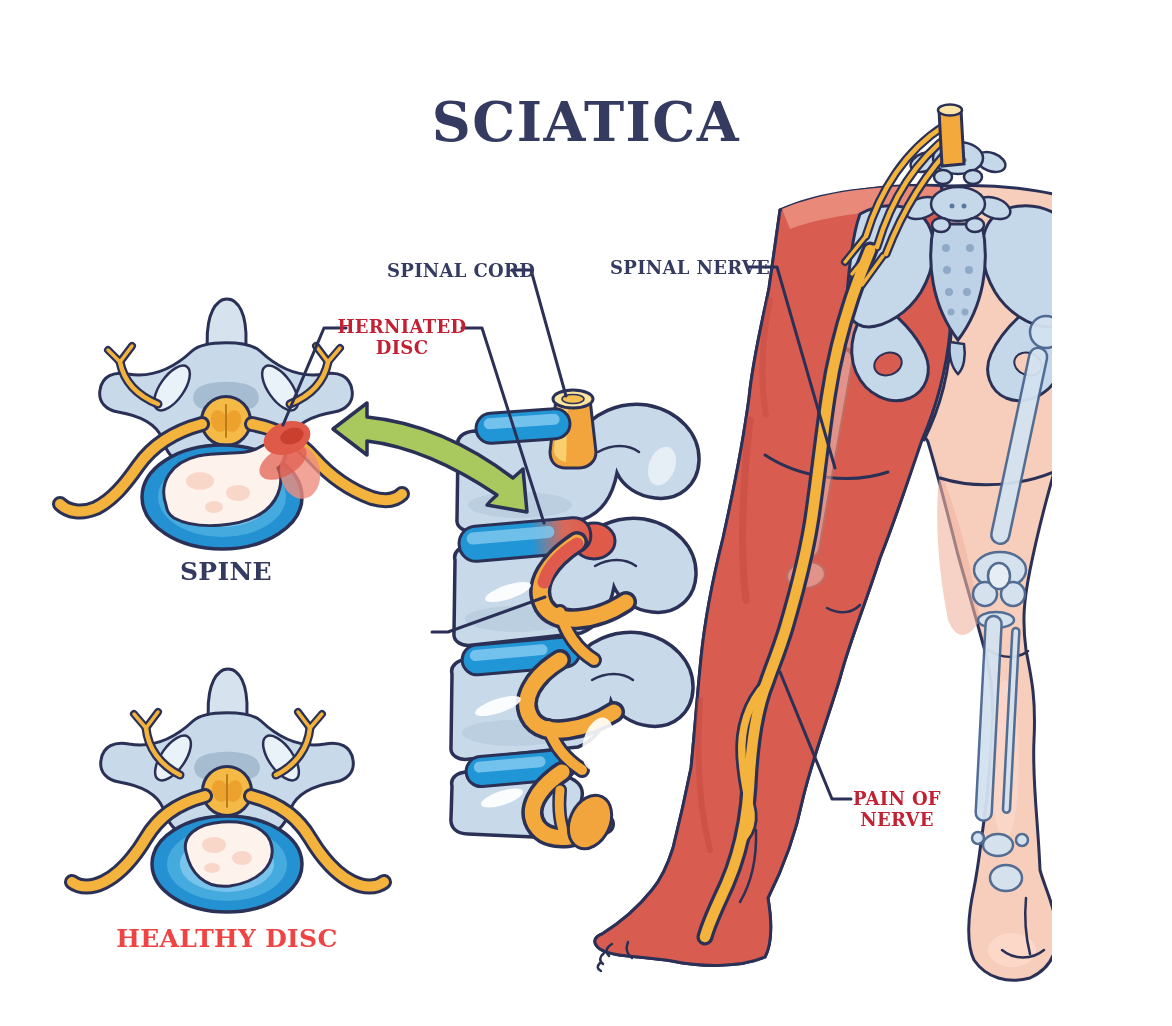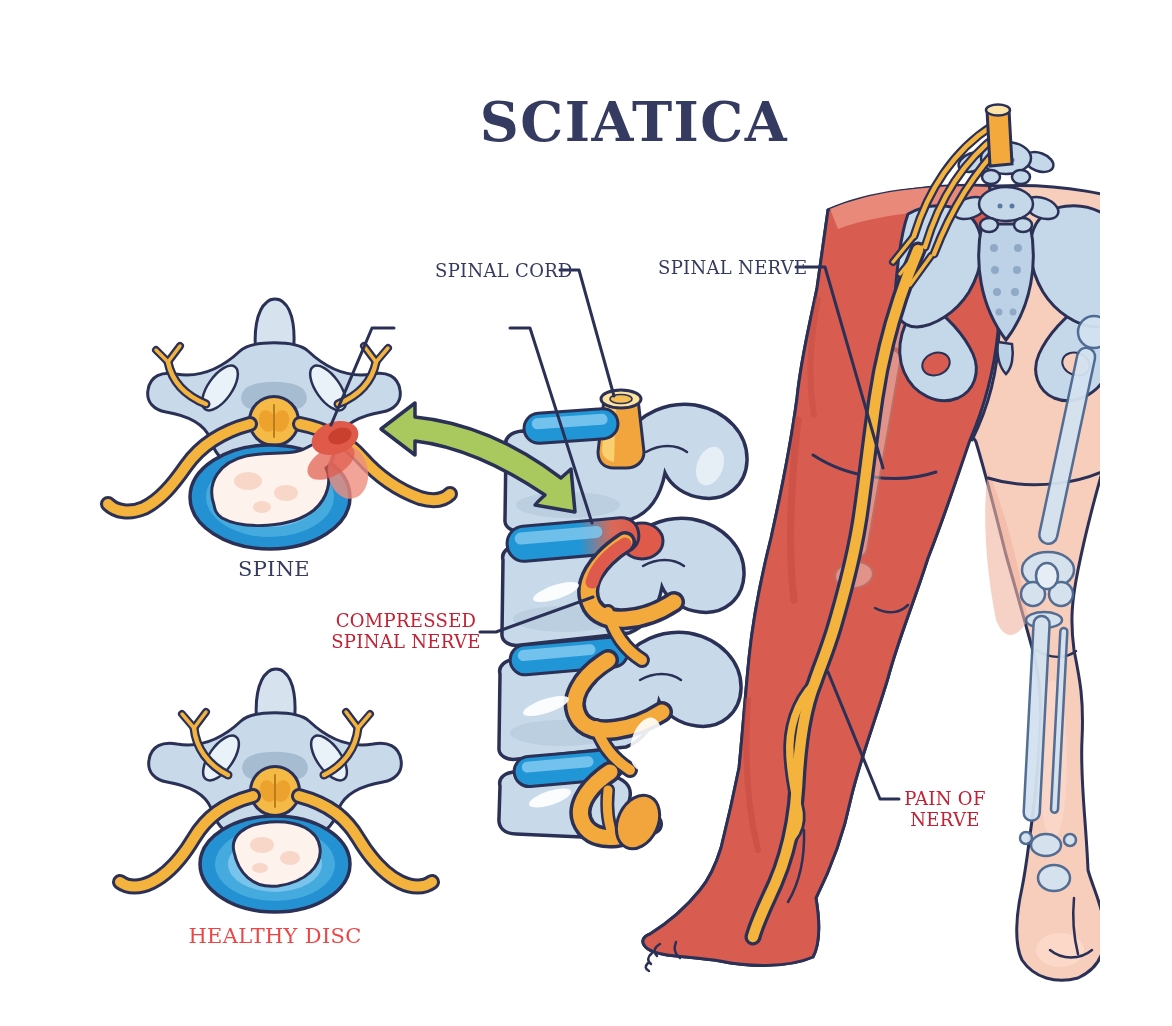--- a/index.html
+++ b/index.html
@@ -1,26 +1,26 @@
 <!DOCTYPE html>
 <html><head>
 <meta charset="utf-8">
 <style>
   html,body{margin:0;padding:0;background:#ffffff;}
   #stage{position:relative;width:1052px;height:1026px;background:#ffffff;overflow:hidden;
-         font-family:"DejaVu Serif","Liberation Serif",serif;margin-left:48px;}
+         font-family:"DejaVu Serif","Liberation Serif",serif;}
   #art{position:absolute;left:0;top:0;}
   .title{position:absolute;left:586px;top:90px;transform:translateX(-50%);
          font-size:54px;font-weight:bold;letter-spacing:1.5px;color:#353b60;white-space:nowrap;}
-  .lbl{position:absolute;font-weight:normal;font-size:18px;letter-spacing:.3px;
+  .lbl{position:absolute;font-weight:bold;font-size:18px;letter-spacing:.3px;
        color:#353b60;line-height:1.16;white-space:nowrap;}
   .lbl.red{color:#c32033;}
   .lbl.blue{color:#ef4444;}
   .lbl.center{transform:translateX(-50%);text-align:center;}
-  .lbl.big{font-size:21px;}
+  .lbl.big{font-size:25px;}
 </style>
 </head>
 <body>
 
 <div id="stage">
 
 <svg id="art" width="1172" height="1026" viewBox="0 0 1172 1026" xmlns="http://www.w3.org/2000/svg">
   <defs>
     <linearGradient id="herngrad" x1="0" y1="0" x2="1" y2="0">
       <stop offset="0" stop-color="#2196d6"></stop>
@@ -360,27 +360,27 @@
     <path d="M748,267 L777,267 L835,468"></path>
     <path d="M432,632 L448,632 L545,597"></path>
     <path d="M851,799 L832,799 L780,672"></path>
   </g>
 </svg>
 
 <div class="title">SCIATICA</div>
 
 <div class="lbl" style="left:387px;top:261px">SPINAL CORD</div>
 
+<div class="lbl red center" style="left:402px;top:317px">
+  <div>HERNIATED</div>
+  <div>DISC</div>
+</div>
 
 <div class="lbl" style="left:610px;top:258px">SPINAL NERVE</div>
 
-<div class="lbl red center" style="left:358px;top:611px">
-  <div>COMPRESSED</div>
-  <div>SPINAL NERVE</div>
-</div>
 
 <div class="lbl big center" style="left:226px;top:557px">SPINE</div>
 
 <div class="lbl blue big center" style="left:227px;top:924px">HEALTHY DISC</div>
 
 <div class="lbl red center" style="left:897px;top:789px">
   <div>PAIN OF</div>
   <div>NERVE</div>
 </div>
 

